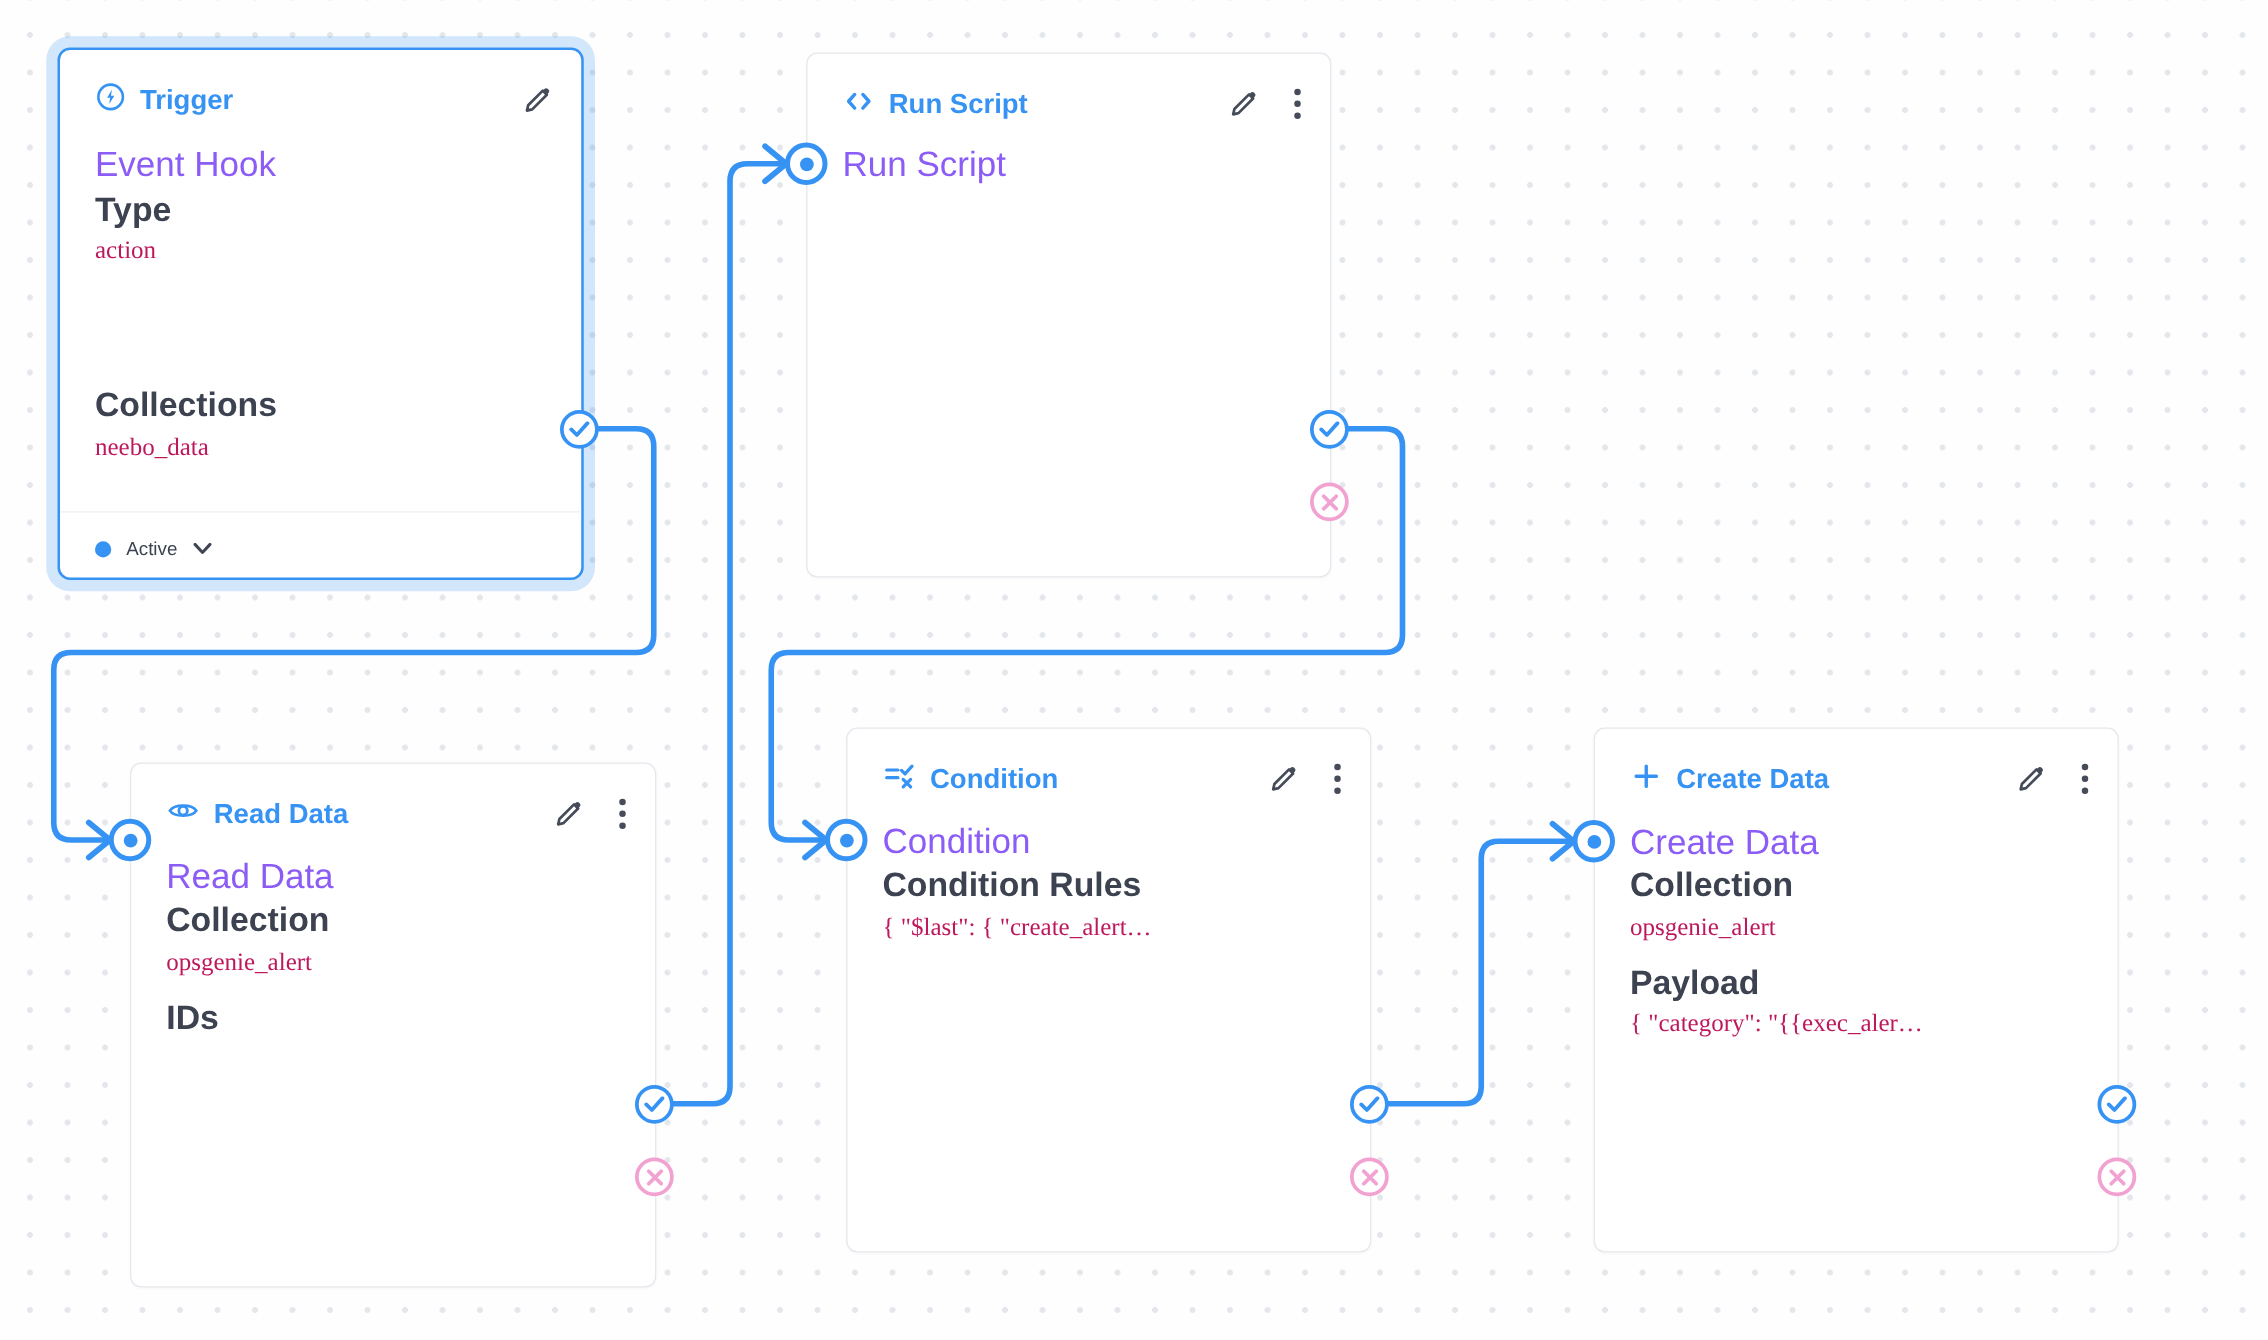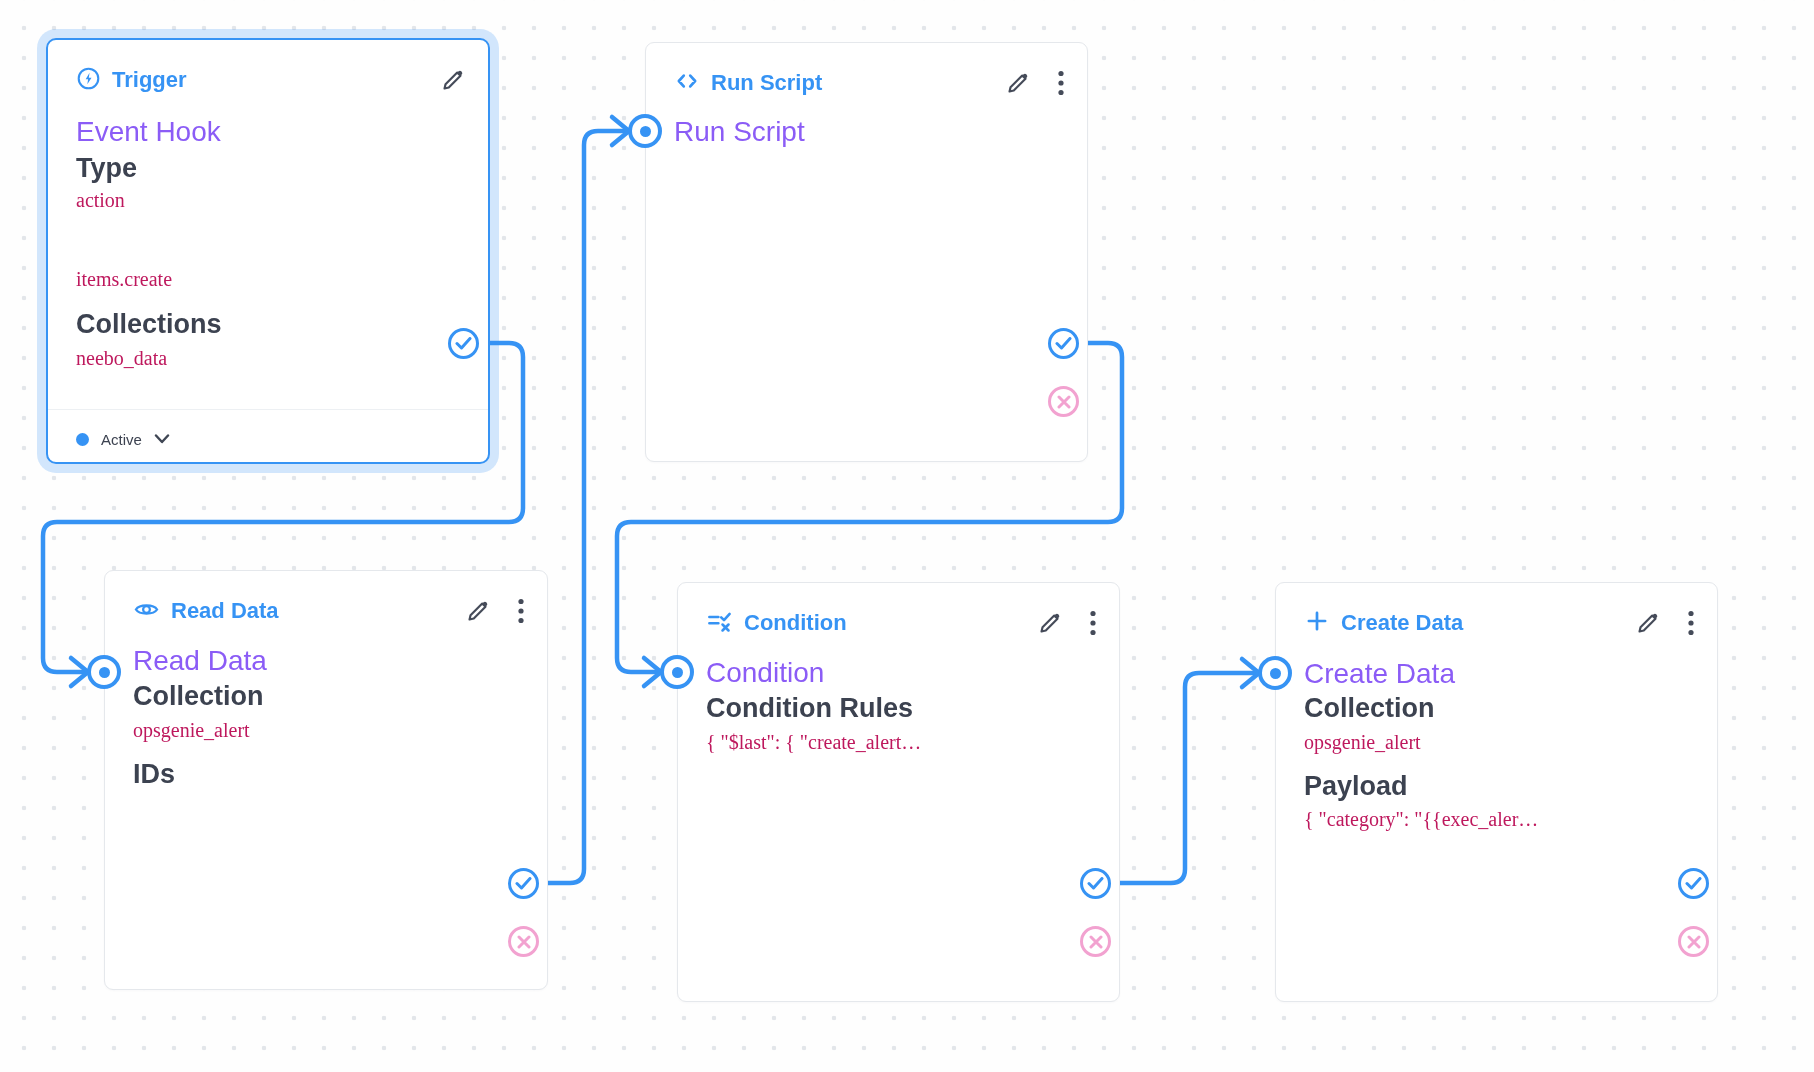--- a/index.html
+++ b/index.html
@@ -8,21 +8,20 @@
     background-color:#fefefe;
     background-image:radial-gradient(#e3e6ea 2px, transparent 2.6px);
     background-size:30px 30px;background-position:9px 13px;
     font-family:"Liberation Sans", sans-serif;color:#3c4250;
   }
   #edges{position:absolute;left:0;top:0;z-index:1;}
   .edge{fill:none;stroke:#3693f4;stroke-width:4.5;stroke-linecap:round;stroke-linejoin:round;}
   .card{
     position:absolute;z-index:2;background:#fff;border:1px solid #e5e8ec;border-radius:9px;
     box-shadow:0 1px 2px rgba(60,70,90,0.03);
-    padding-left:23px;
   }
   .card.selected{
     border:2.5px solid #3693f4;border-radius:10px;
     box-shadow:0 0 0 9px rgba(54,147,244,0.22);
   }
   .card-header{position:absolute;left:28px;right:20px;top:24px;height:32px;display:flex;align-items:center;gap:11px;}
   .card-title{font-size:22px;font-weight:700;color:#3693f4;white-space:nowrap;}
   .header-actions{margin-left:auto;display:flex;align-items:center;gap:22px;}
   .icon-btn{background:none;border:none;padding:2px;cursor:pointer;display:flex;align-items:center;}
   .row{position:absolute;left:28px;right:22px;height:30px;display:flex;align-items:center;white-space:nowrap;overflow:hidden;}
@@ -73,21 +72,20 @@
             <path d="M4.2 19.8 l0.9-3.9 L15.9 5.1 l3 3 L8.1 18.9 Z" fill="none" stroke="#454b59" stroke-width="2" stroke-linejoin="round"></path>
             <path d="M16.9 4.1 a 2.1 2.1 0 0 1 3 3 l-0.8 0.8 -3-3 Z" fill="#454b59"></path>
           </svg>
         </button>
       </span>
     </div>
 
     <div class="row plain" style="top:77px;">Event Hook</div>
     <div class="row label" style="top:113px;">Type</div>
     <div class="row mono" style="top:145px;">action</div>
-    <div class="row mono" style="top:224px;">items.create</div>
     <div class="row label" style="top:269px;">Collections</div>
     <div class="row mono" style="top:303px;">neebo_data</div>
 
     <div class="divider" style="top:369px;"></div>
 
     <div class="row status-row" style="top:384px;">
       <span class="status-dot"></span>
       <span class="status-text">Active</span>
       <svg width="16" height="10" viewBox="0 0 16 10">
         <path d="M2 1.5 L8 8 L14 1.5" fill="none" stroke="#3f4654" stroke-width="2.4" stroke-linecap="round" stroke-linejoin="round"></path>
@@ -115,21 +113,21 @@
             <circle cx="4" cy="4.5" r="2.6" fill="#454b59"></circle>
               <circle cx="4" cy="14" r="2.6" fill="#454b59"></circle>
               <circle cx="4" cy="23.5" r="2.6" fill="#454b59"></circle>
           </svg>
         </button>
       </span>
     </div>
     <div class="row plain" style="top:74px;">Run Script</div>
   </div>
 
-  <div class="card" style="left:104px;top:570px;width:419px;height:418px;">
+  <div class="card" style="left:104px;top:610px;width:419px;height:418px;">
     <div class="card-header">
       <span class="icon-wrap">
         <svg width="27" height="27" viewBox="0 0 24 24">
           <path d="M2.6 12 C 5.6 7.2, 18.4 7.2, 21.4 12 C 18.4 16.8, 5.6 16.8, 2.6 12 Z" fill="none" stroke="#3693f4" stroke-width="2"></path>
           <circle cx="12" cy="12" r="3" fill="none" stroke="#3693f4" stroke-width="2"></circle>
         </svg>
       </span>
       <span class="card-title">Read Data</span>
       <span class="header-actions">
         <button class="icon-btn">

